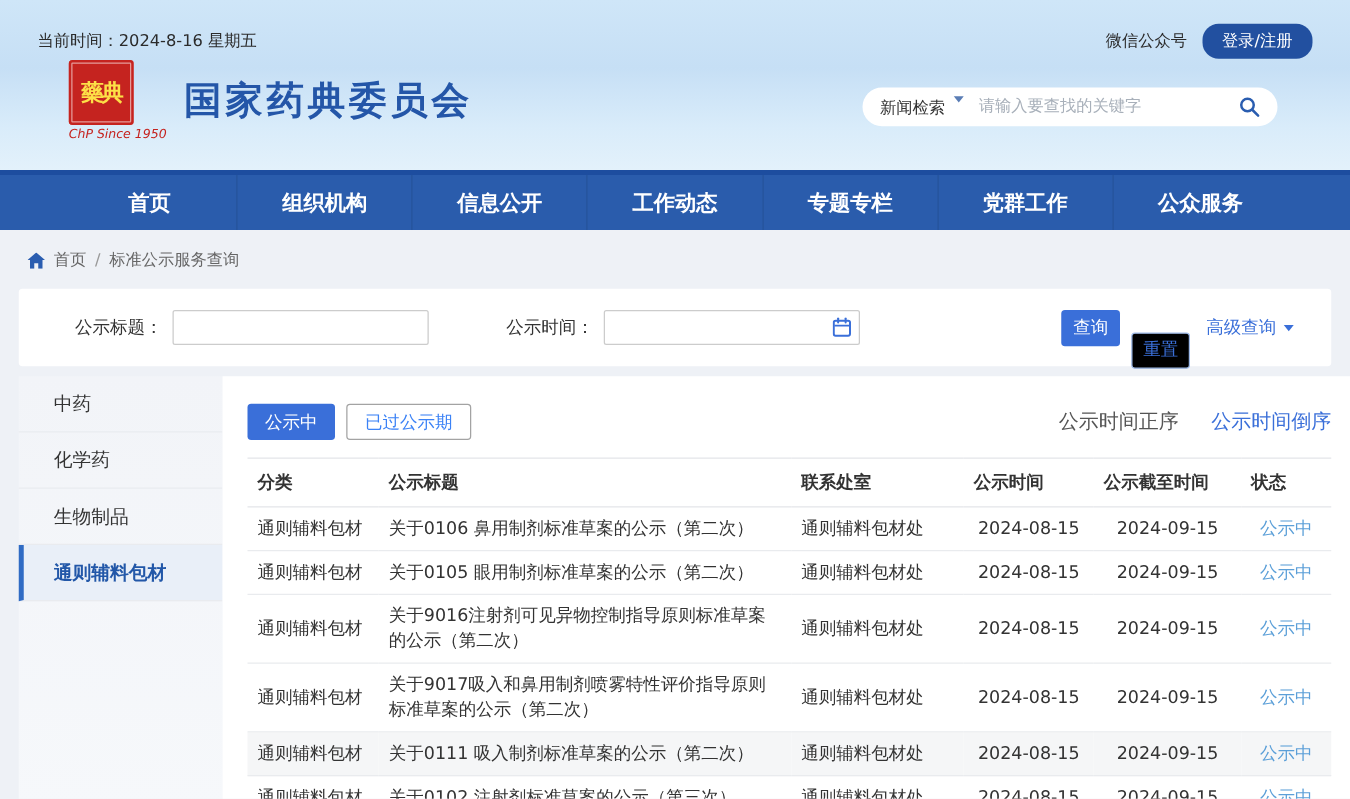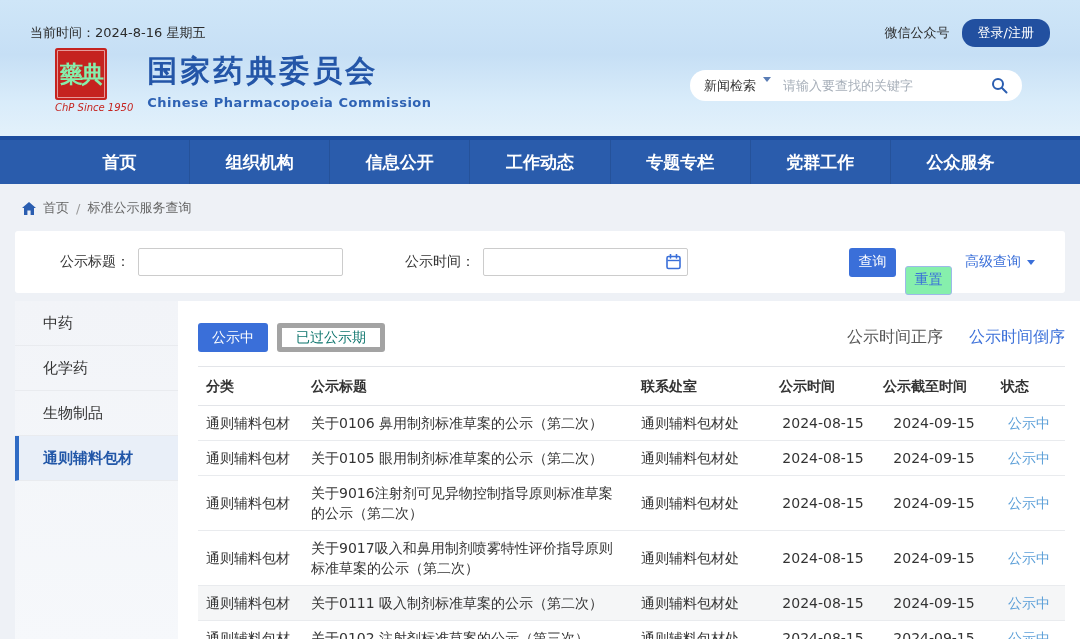--- a/index.html
+++ b/index.html
@@ -25,21 +25,21 @@
   .topbar-right { display: flex; align-items: center; gap: 12px; }
   .login-btn {
     background: #2250a0; color: #fff; border: none; border-radius: 13px;
     padding: 5px 16px; font-size: 13px; cursor: pointer;
     font-family: inherit;
   }
   .brandrow { display: flex; align-items: center; margin-top: 4px; }
   .logo { margin-left: 25px; text-align: center; }
   .seal {
     width: 52px; height: 52px; background: #c5231f; border-radius: 3px;
-    color: #86efac; font-weight: bold; font-size: 23px; letter-spacing: -2px;
+    color: #fde047; font-weight: bold; font-size: 18px; letter-spacing: -2px;
     display: flex; align-items: center; justify-content: center;
     box-shadow: inset 0 0 0 2px #c5231f, inset 0 0 0 3px rgba(255,255,255,.55);
   }
   .seal-caption { color: #c5231f; font-size: 10px; font-style: italic; margin-top: 2px; white-space: nowrap; }
   .titles { margin-left: 14px; }
   .site-title { font-size: 30px; font-weight: bold; color: #2456a8; letter-spacing: 3px; }
   .site-subtitle { font-size: 13px; font-weight: bold; color: #2e62b4; margin-top: 3px; letter-spacing: .5px; }
   .header-search {
     margin-left: auto; margin-right: 28px; margin-top: 10px;
     width: 332px; height: 31px; background: #fff; border-radius: 16px;
@@ -89,21 +89,21 @@
   .date-wrap { position: relative; margin-left: 8px; }
   .date-wrap .f-input { margin-left: 0; padding-right: 28px; }
   .cal-icon { position: absolute; right: 7px; top: 6px; cursor: pointer; display: flex; }
   .f-time { margin-left: 62px; }
   .f-actions { margin-left: auto; display: flex; align-items: center; gap: 9px; }
   .btn-query {
     background: #3a6fd9; color: #fff; border: none; border-radius: 3px;
     width: 47px; height: 29px; font-size: 14px; cursor: pointer; font-family: inherit;
   }
   .btn-reset {
-    background: #86efac; color: #3a6fd9; border: 1px solid #9db9e8; border-radius: 3px;
+    background: #000000; color: #3a6fd9; border: 1px solid #9db9e8; border-radius: 3px;
     width: 47px; height: 29px; font-size: 14px; cursor: pointer; font-family: inherit; margin-top: 36px;
   }
   .adv-link { color: #3a6fd9; font-size: 14px; display: flex; align-items: center; gap: 6px; cursor: pointer; margin-left: 4px; }
   .adv-link .caret-down { border-top-color: #3a6fd9; }
 
   
   .content { display: flex; margin: 8px 15px 0; height: 347px; }
   .sidebar { width: 163px; background: linear-gradient(180deg, #f2f4f8 0%, #f6f8fb 100%); flex: none; }
   .side-item {
     height: 45px; display: flex; align-items: center; padding-left: 28px;
@@ -113,21 +113,21 @@
     background: #e9eff8; color: #2257a8; font-weight: bold;
     border-left: 4px solid #2f6bc4; padding-left: 24px;
   }
   .main { flex: 1; background: #fff; padding: 0 20px; }
   .list-toolbar { display: flex; align-items: center; padding-top: 22px; }
   .tab {
     font-size: 14px; border-radius: 3px; cursor: pointer; height: 29px;
     display: flex; align-items: center; padding: 0 14px;
   }
   .tab.active { background: #3a6fd9; color: #fff; }
-  .tab.inactive { background: #fff; color: #0f766e; border: 5px solid #a3a3a3; margin-left: 9px; }
+  .tab.inactive { background: #fff; color: #3b82f6; border: 1px solid #a3a3a3; margin-left: 9px; }
   .sort-links { margin-left: auto; display: flex; align-items: center; gap: 26px; font-size: 16px; }
   .sort-asc { color: #555; cursor: pointer; }
   .sort-desc { color: #3a6fd9; cursor: pointer; }
 
   
   table.listing { width: 100%; border-collapse: collapse; margin-top: 14px; table-layout: fixed; }
   .listing th {
     text-align: left; font-size: 14px; font-weight: bold; color: #333;
     padding: 9px 8px; border-top: 1px solid #e3e5e9; border-bottom: 1px solid #e3e5e9;
     line-height: 20px;
@@ -159,21 +159,20 @@
         <button class="login-btn">登录/注册</button>
       </div>
     </div>
     <div class="brandrow">
       <div class="logo">
         <div class="seal">藥典</div>
         <div class="seal-caption">ChP Since 1950</div>
       </div>
       <div class="titles">
         <div class="site-title">国家药典委员会</div>
-        <div class="site-subtitle">Chinese Pharmacopoeia Commission</div>
       </div>
       <div class="header-search">
         <div class="hs-cat">
           <span>新闻检索</span>
           <span class="caret-down"></span>
         </div>
         <input class="hs-input" placeholder="请输入要查找的关键字" style="">
         <span class="hs-icon">
           <svg width="17" height="17" viewBox="0 0 17 17">
             <circle cx="7" cy="7" r="5" fill="none" stroke="#2a5db0" stroke-width="2"></circle>

